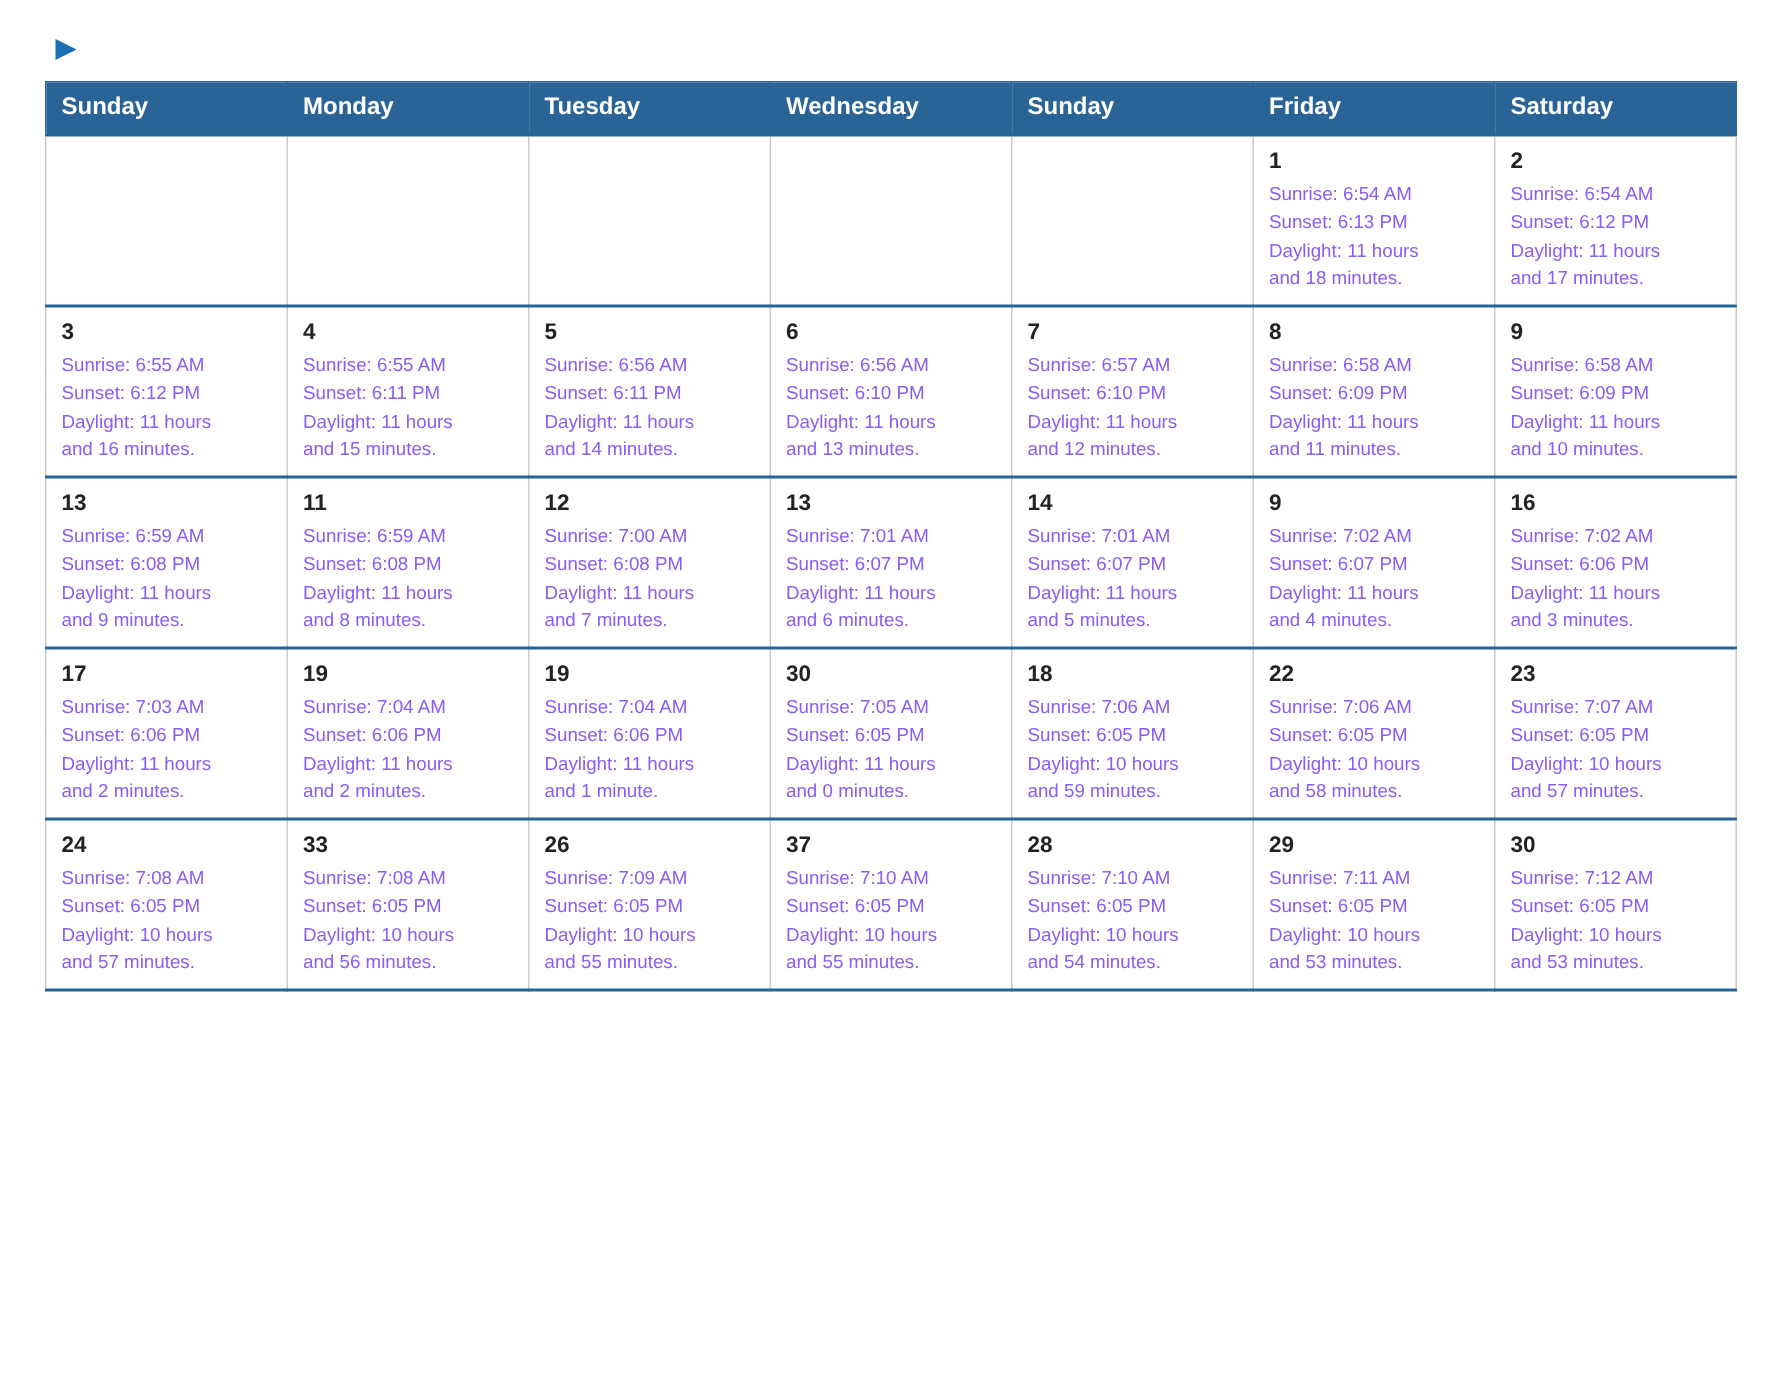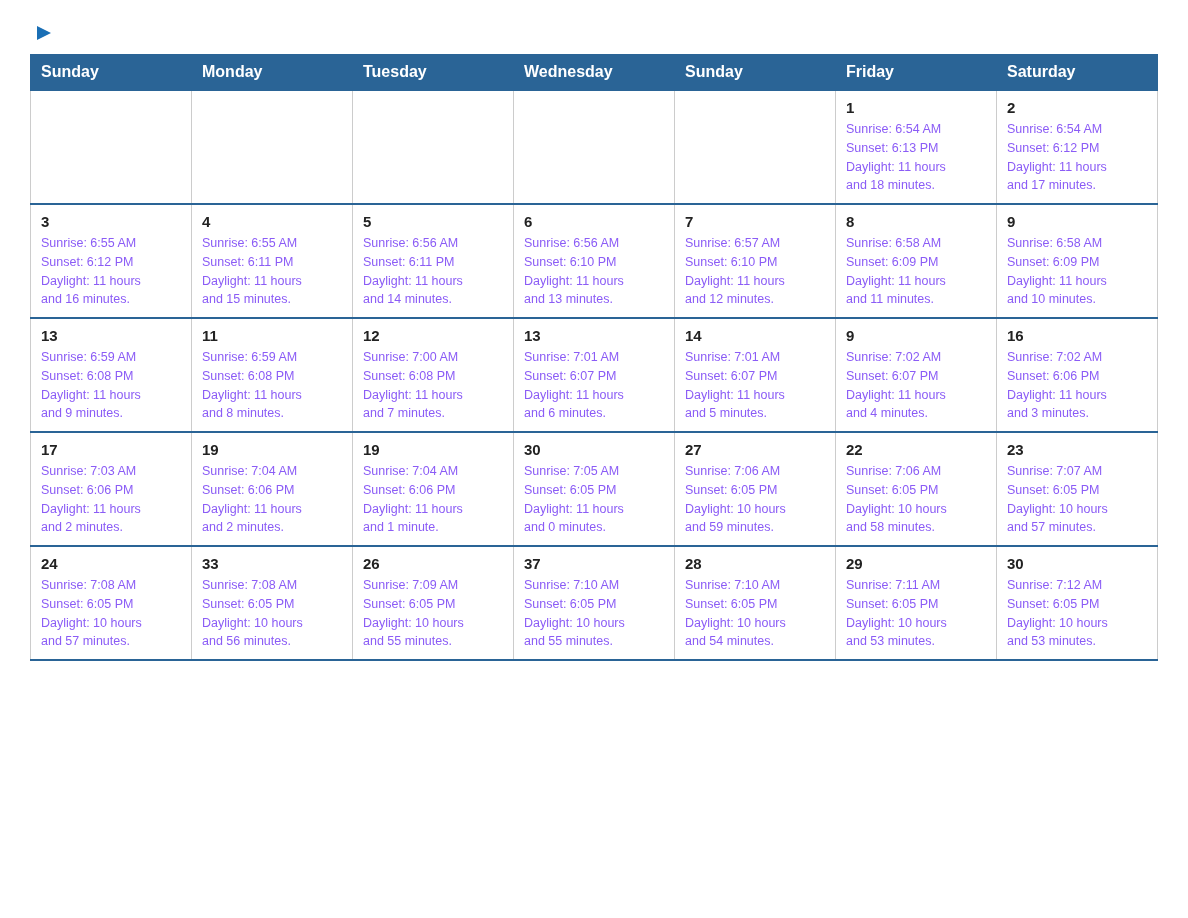--- a/index.html
+++ b/index.html
@@ -196,21 +196,21 @@
         </td>
         <td>
           <div class="day-number">19</div>
           <div class="day-info">Sunrise: 7:04 AM<br>Sunset: 6:06 PM<br>Daylight: 11 hours<br>and 1 minute.</div>
         </td>
         <td>
           <div class="day-number">30</div>
           <div class="day-info">Sunrise: 7:05 AM<br>Sunset: 6:05 PM<br>Daylight: 11 hours<br>and 0 minutes.</div>
         </td>
         <td>
-          <div class="day-number">27</div>
+          <div class="day-number">18</div>
           <div class="day-info">Sunrise: 7:06 AM<br>Sunset: 6:05 PM<br>Daylight: 10 hours<br>and 59 minutes.</div>
         </td>
         <td>
           <div class="day-number">22</div>
           <div class="day-info">Sunrise: 7:06 AM<br>Sunset: 6:05 PM<br>Daylight: 10 hours<br>and 58 minutes.</div>
         </td>
         <td>
           <div class="day-number">23</div>
           <div class="day-info">Sunrise: 7:07 AM<br>Sunset: 6:05 PM<br>Daylight: 10 hours<br>and 57 minutes.</div>
         </td>

